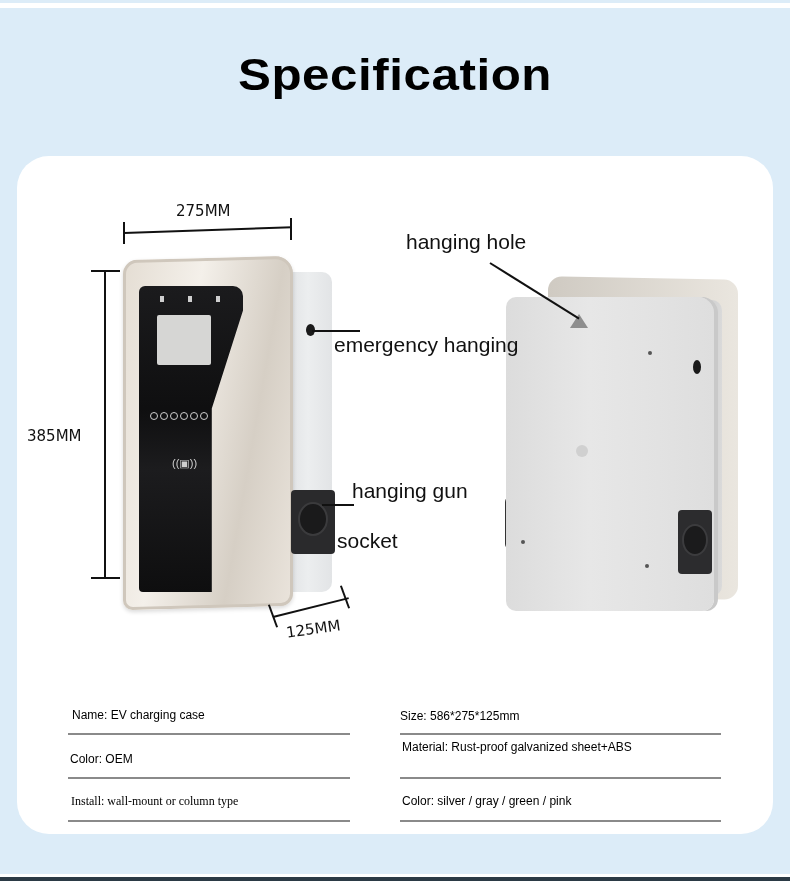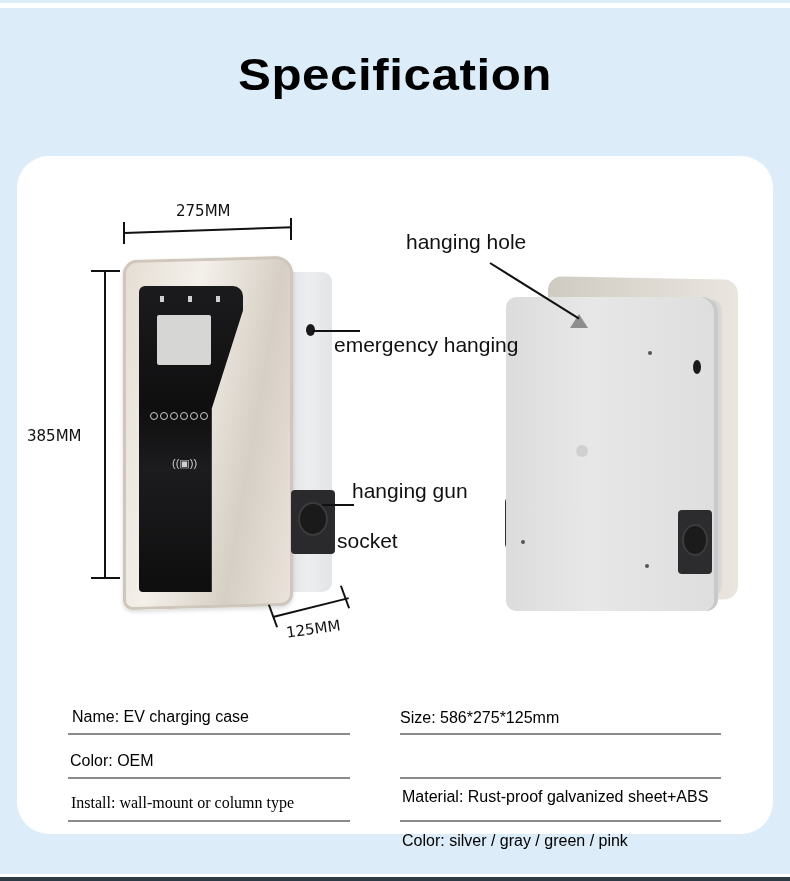--- a/index.html
+++ b/index.html
@@ -99,21 +99,21 @@
   .center-dot { position:absolute; left:576px; top:445px; width:12px; height:12px; border-radius:50%; background:#d0d0d0; }
   .back-socket {
     position:absolute; left:678px; top:510px; width:34px; height:64px; background:#2c2c2e; border-radius:4px;
   }
   .back-socket .hole {
     position:absolute; left:4px; top:14px; width:26px; height:32px; border-radius:50%; background:#1b1b1c; border:2px solid #3c3c3e; box-sizing:border-box;
   }
   .back-left-socket { position:absolute; left:505px; top:496px; width:10px; height:54px; background:#333; border-radius:6px 0 0 6px; }
 
   
-  .spec { position:absolute; font-family:"Liberation Sans", sans-serif; font-size:16px; color:#000; white-space:nowrap; }
+  .spec { position:absolute; font-family:"Liberation Sans", sans-serif; font-size:12px; color:#000; white-space:nowrap; }
   .spec-line { position:absolute; height:2px; background:#8a8a8a; }
 </style>
 </head>
 <body>
 
 <div class="top-strip"></div>
 <div class="top-white"></div>
 
 <div class="title">Specification</div>
 
@@ -188,19 +188,19 @@
 
 <div class="spec" style="left:72px;top:708px;">Name:  EV charging case</div>
 <div class="spec-line" style="left:68px;top:733px;width:282px;"></div>
 <div class="spec" style="left:70px;top:752px;">Color: OEM</div>
 <div class="spec-line" style="left:68px;top:777px;width:282px;"></div>
 <div class="spec" style="left:71px;top:794px;font-family:Liberation Serif, serif;">Install: wall-mount or column type</div>
 <div class="spec-line" style="left:68px;top:820px;width:282px;"></div>
 
 <div class="spec" style="left:400px;top:709px;">Size: 586*275*125mm</div>
 <div class="spec-line" style="left:400px;top:733px;width:321px;"></div>
-<div class="spec" style="left:402px;top:788px;text-align:right;">Material: Rust-proof galvanized sheet+ABS</div>
+<div class="spec" style="left:402px;top:740px;text-align:right;">Material: Rust-proof galvanized sheet+ABS</div>
 <div class="spec-line" style="left:400px;top:777px;width:321px;"></div>
-<div class="spec" style="left:402px;top:832px;">Color: silver / gray / green / pink</div>
+<div class="spec" style="left:402px;top:794px;">Color: silver / gray / green / pink</div>
 <div class="spec-line" style="left:400px;top:820px;width:321px;"></div>
 
 <div class="bottom-white"></div>
 <div class="bottom-border"></div>
 
 </body></html>

